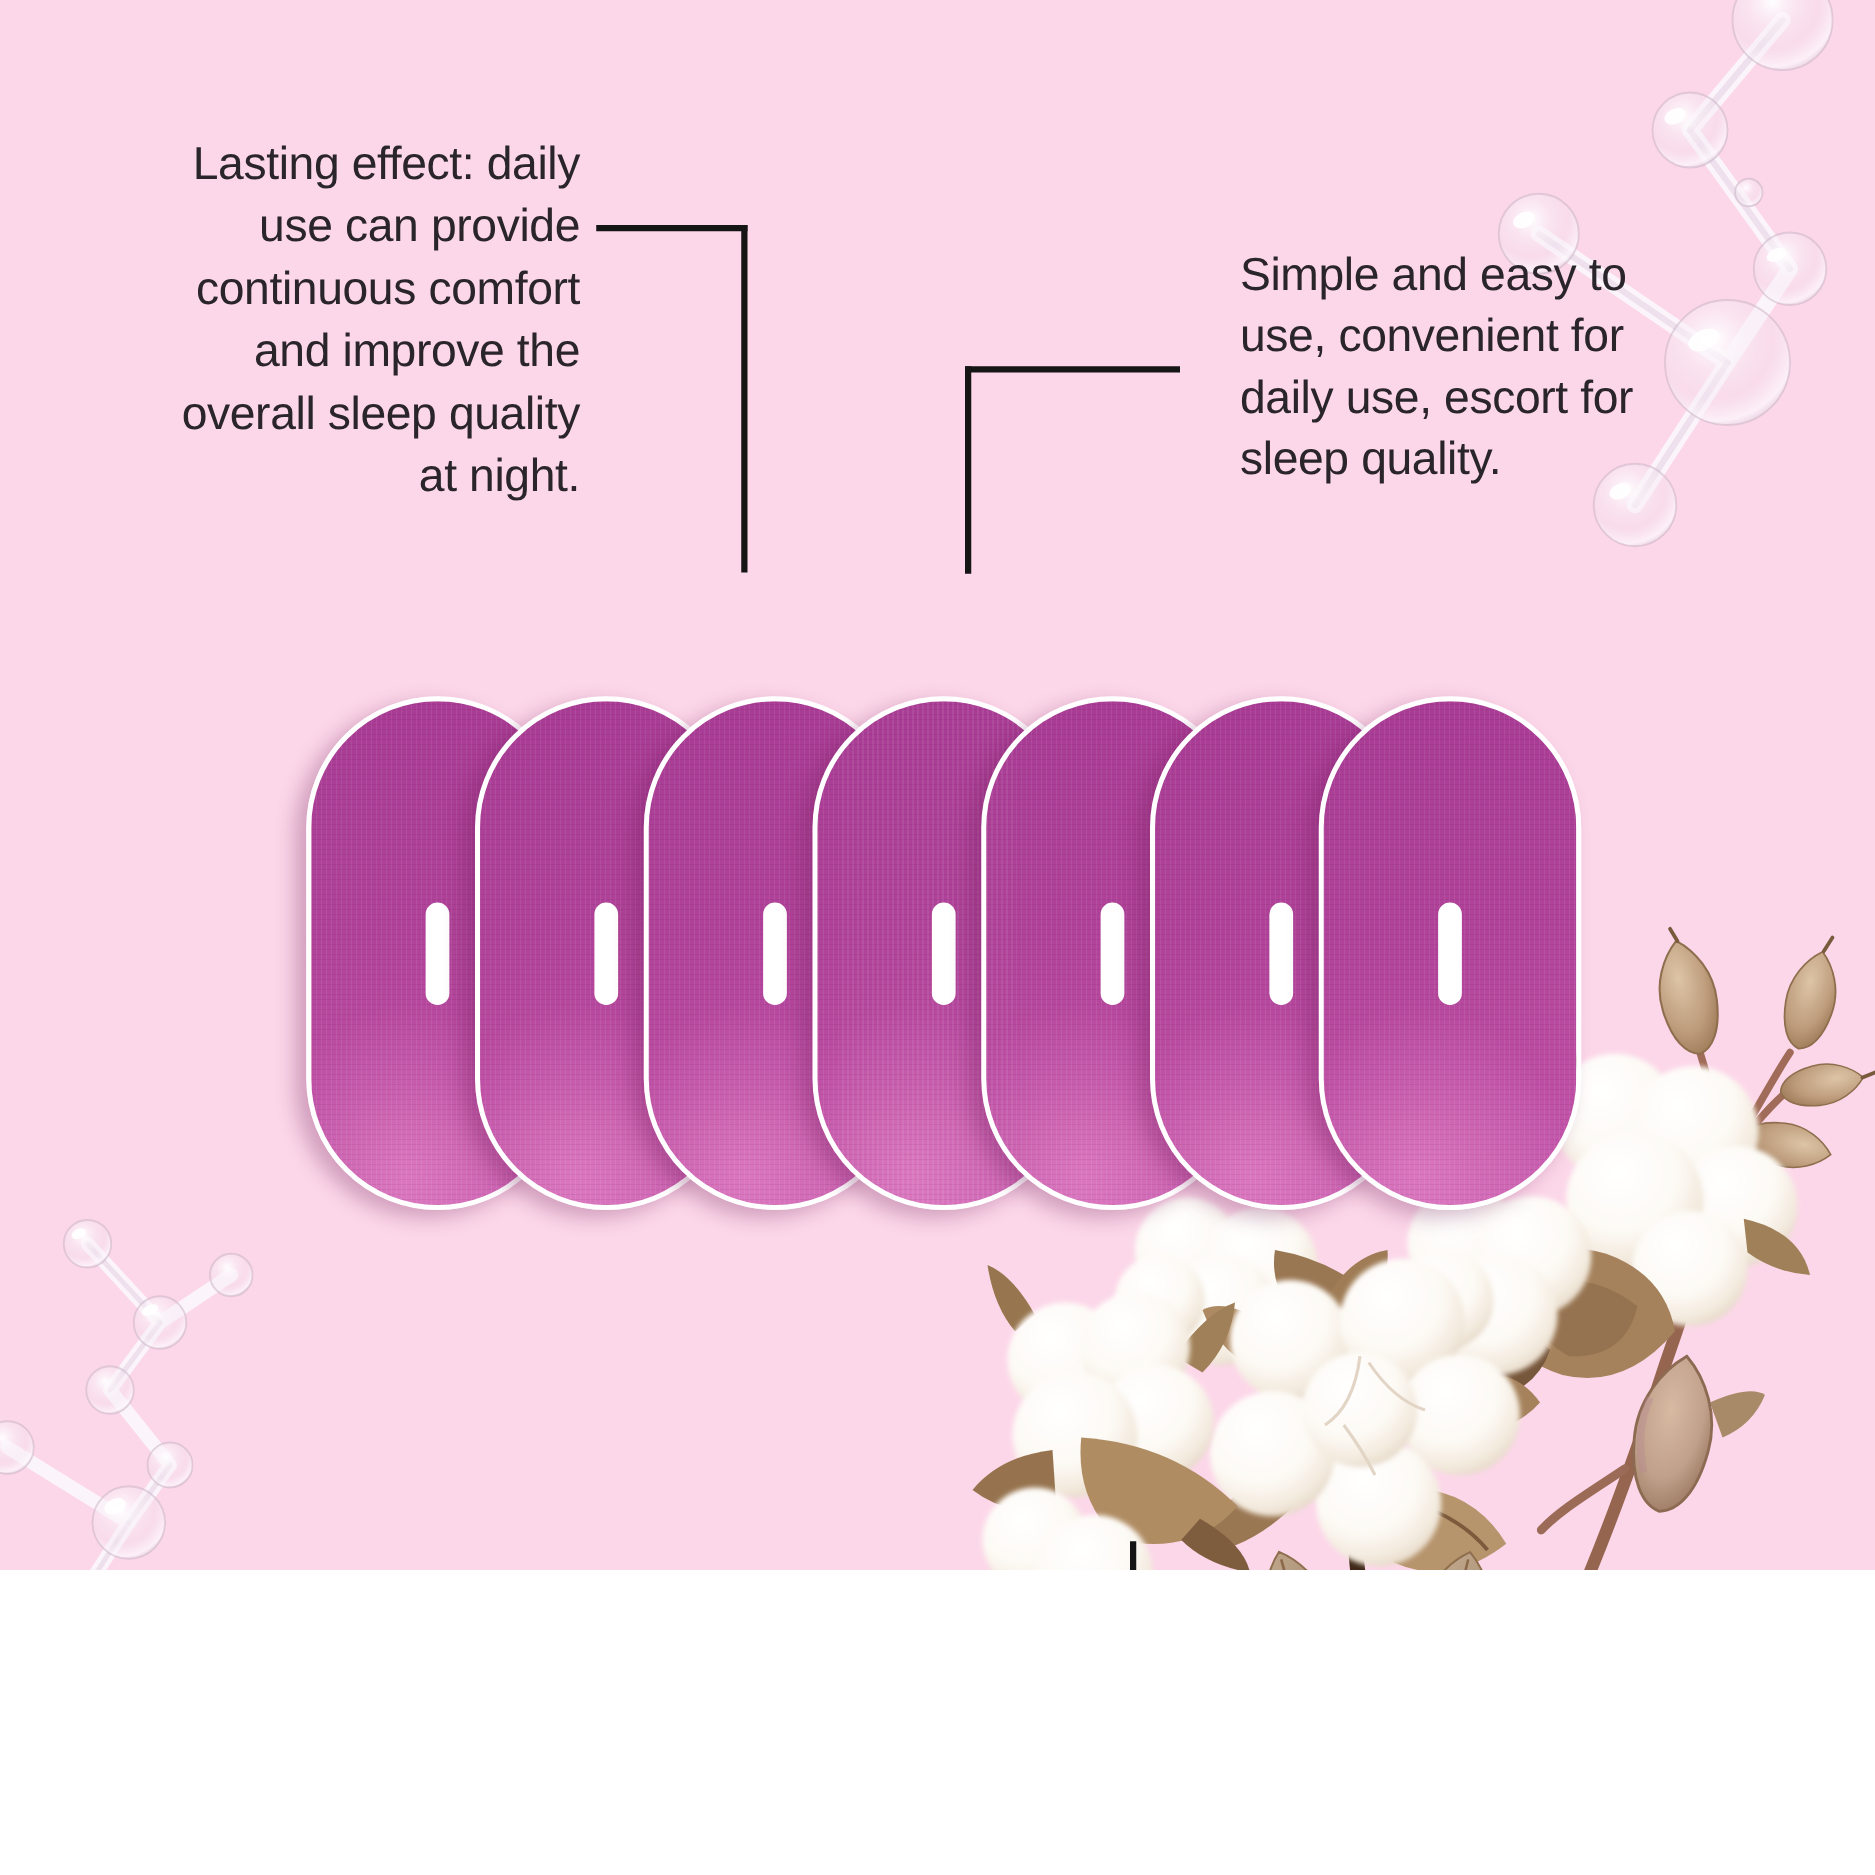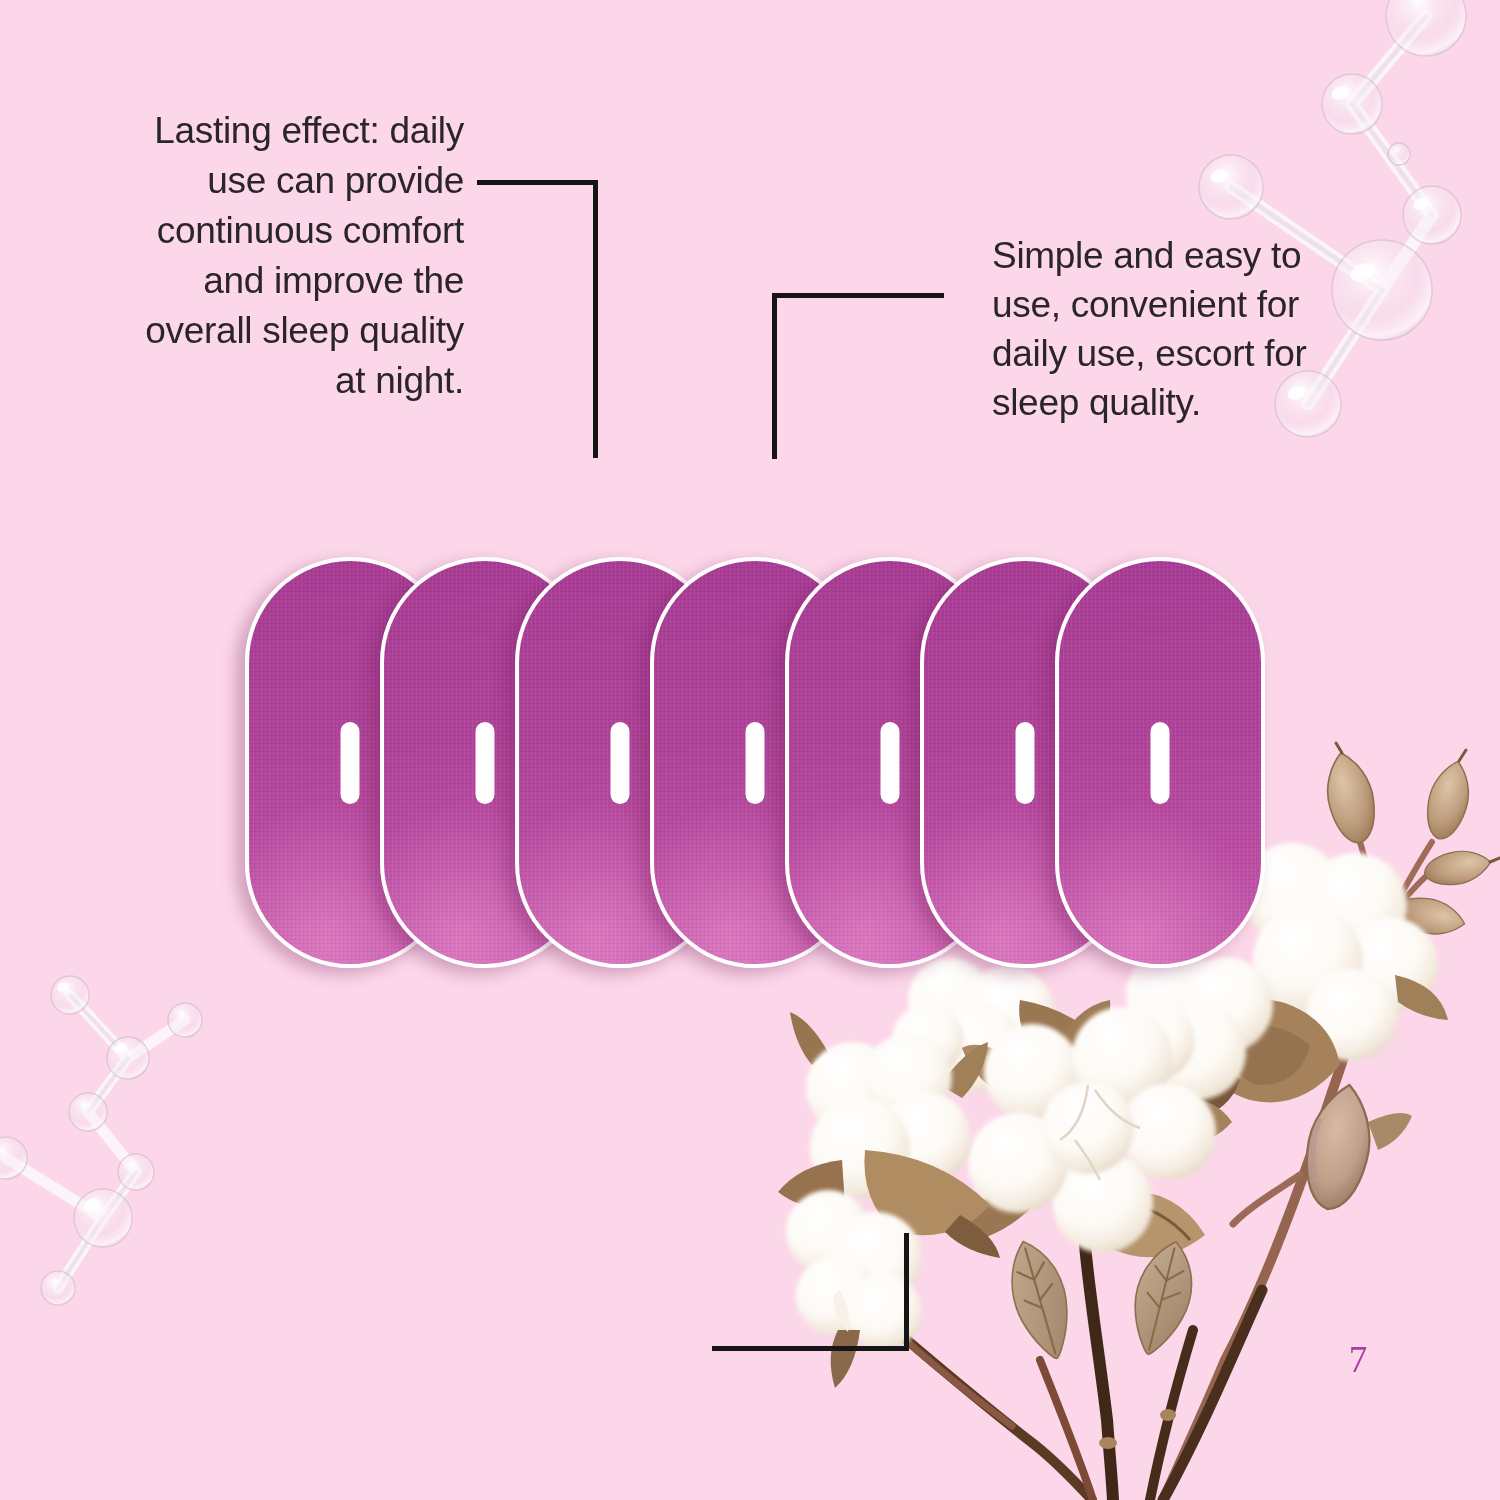--- a/index.html
+++ b/index.html
@@ -1,17 +1,17 @@
 <!DOCTYPE html>
 <html><head>
 <meta charset="utf-8">
 <style>
   html,body{margin:0;padding:0;}
   .canvas{
-    position:relative; width:1500px; height:1500px; overflow:hidden;
+    position:relative; width:1500px; height:1256px; overflow:hidden;
     background:#fcd7e9;
     font-family:"Liberation Sans", sans-serif;
   }
   svg{display:block;}
   .decor{position:absolute; pointer-events:none;}
 
   
   .patch{
     position:absolute; top:557px; width:210px; height:411px;
     border-radius:105px; border:4px solid #ffffff; box-sizing:border-box;
@@ -26,21 +26,21 @@
     position:absolute; left:50%; top:50%; width:19px; height:82px;
     transform:translate(-50%,-50%); background:#ffffff; border-radius:10px;
   }
 
   
   .note{
     position:absolute; white-space:pre-line; color:#2a252b;
     font-size:37px; letter-spacing:-0.3px;
   }
   .note-1{left:86px; top:106px; width:378px; text-align:right; line-height:50px;}
-  .note-2{left:992px; top:195px; width:395px; text-align:left; line-height:49px;margin-top:36px;}
+  .note-2{left:992px; top:195px; width:395px; text-align:left; line-height:49px;}
   .note-3{left:330px; top:1221px; width:392px; text-align:center; line-height:47px;}
 
   
   .cline{position:absolute; background:#151515;}
 
   
   .page-num{
     position:absolute; left:1336px; top:1338px; width:44px; text-align:center;
     font-family:"Liberation Serif", serif; font-size:37px; color:#ac3ba6;
   }

